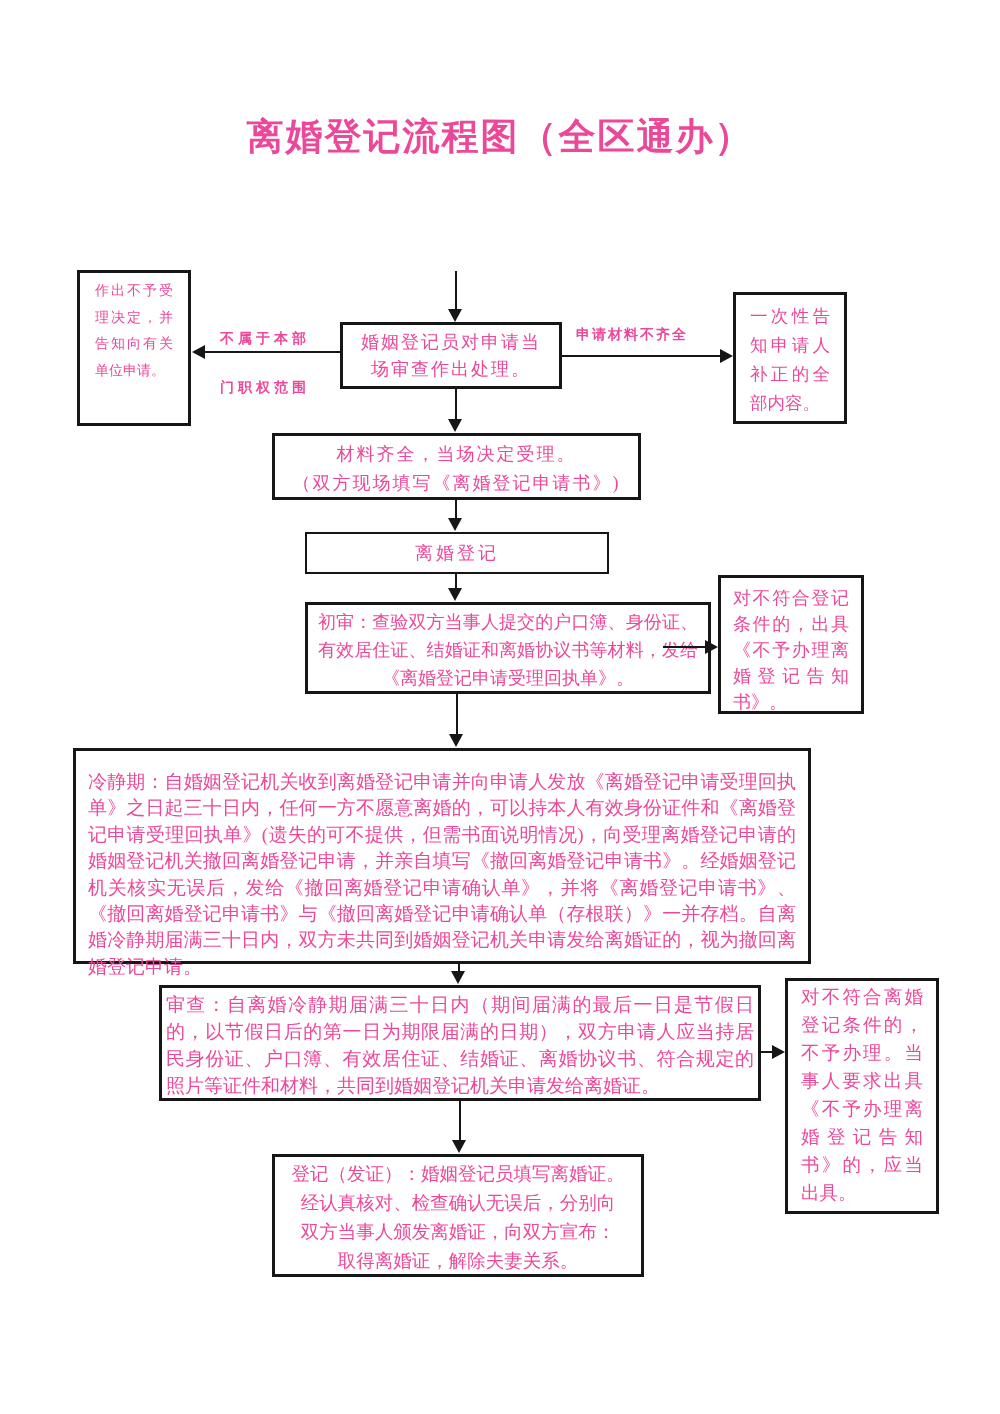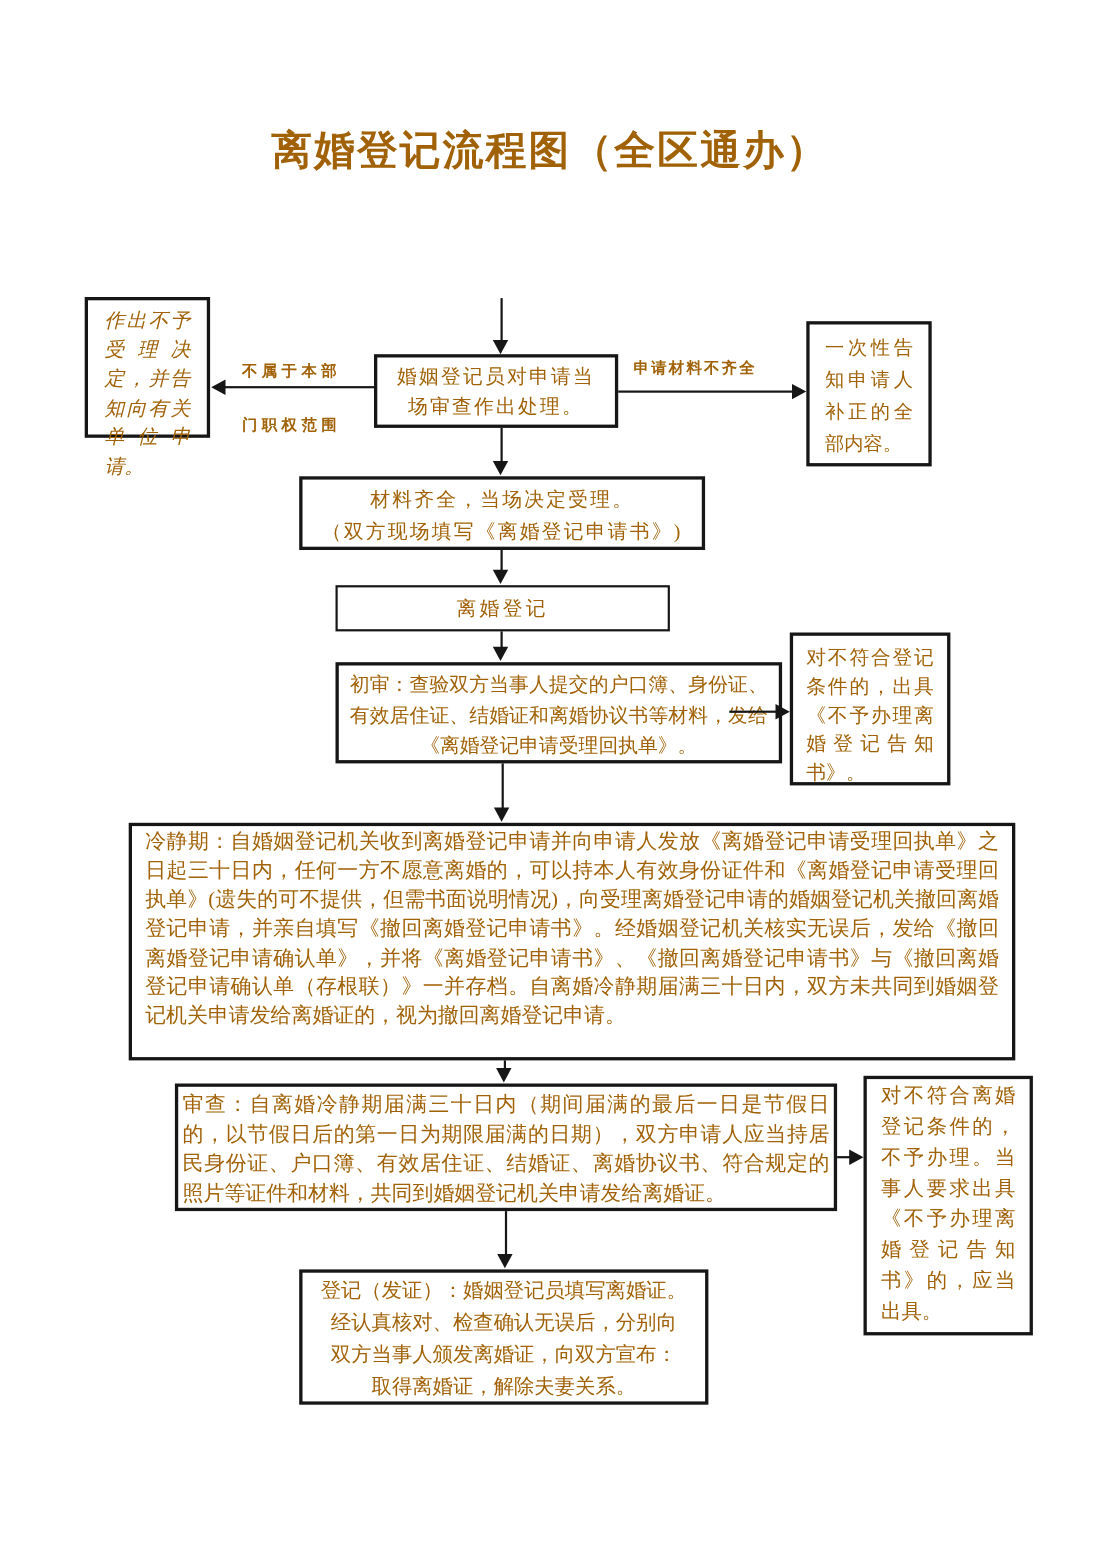--- a/index.html
+++ b/index.html
@@ -2,46 +2,46 @@
 <html><head>
 <meta charset="utf-8">
 <style>
   html,body{margin:0;padding:0;background:#e8e8e8;}
   .page{
     position:relative;
     width:1000px;height:1414px;
     margin:0 auto;
     background:#ffffff;
     font-family:"Liberation Serif","DejaVu Serif",serif;
-    color:#a16207;
+    color:#ec4899;
     overflow:hidden;
   }
   .title{
     position:absolute; left:0; top:112px; width:100%;
     text-align:center; font-size:37px; font-weight:700; letter-spacing:2px;
     margin:0;
   }
   .node{
     position:absolute; box-sizing:border-box;
     border:3px solid #161616; background:#fff;
   }
   .flexcenter{display:flex;align-items:center;justify-content:center;text-align:center;}
   .preline{white-space:pre-line;}
   .justify{text-align:justify;text-justify:inter-character;}
   .lastcenter{text-align-last:center;margin-left:48px;}
 
   #n-apply{left:296px;top:210px;width:317px;height:61px;font-size:17px;letter-spacing:5px;}
   #n-review{left:340px;top:322px;width:222px;height:67px;font-size:18px;letter-spacing:2px;line-height:27px;}
-  #n-reject{left:77px;top:270px;width:114px;height:128px;font-size:18px;line-height:26.5px;padding:5px 15px;font-style:italic;}
+  #n-reject{left:77px;top:270px;width:114px;height:156px;font-size:14px;line-height:26.5px;padding:5px 15px;}
   #n-notify{left:733px;top:292px;width:114px;height:132px;font-size:17.5px;line-height:29px;padding:7px 14px;}
   #n-accept{left:272px;top:433px;width:369px;height:67px;font-size:18px;line-height:29px;letter-spacing:2px;padding-top:4px;text-align:center;}
   #n-register{left:305px;top:532px;width:304px;height:42px;font-size:18px;letter-spacing:3px;border-width:2px;}
   #n-first-review{left:257px;top:602px;width:406px;height:92px;font-size:18px;line-height:28px;padding:3px 10px;}
   #n-fail{left:718px;top:575px;width:146px;height:139px;font-size:18px;line-height:26px;padding:7px 12px;}
-  #n-cool{left:73px;top:748px;width:806px;height:216px;font-size:19px;line-height:26.4px;padding:2px 12px;margin-left:44px;}
+  #n-cool{left:73px;top:748px;width:738px;height:216px;font-size:19px;line-height:26.4px;padding:18px 12px;}
   #n-examine{left:159px;top:985px;width:602px;height:116px;font-size:19px;line-height:27px;padding:3px 4px;}
   #n-refuse{left:785px;top:978px;width:154px;height:236px;font-size:18.5px;line-height:28px;padding:2px 13px;}
   #n-issue{left:272px;top:1154px;width:372px;height:123px;font-size:18.5px;line-height:29px;padding-top:3px;text-align:center;}
 
   .label{position:absolute;font-size:14px;font-weight:bold;}
   #l-left{left:220px;top:314px;width:130px;line-height:49px;letter-spacing:4px;white-space:pre-line;}
   #l-right{left:576px;top:326px;letter-spacing:2px;}
 
   .vline{position:absolute;width:2px;background:#161616;}
   .hline{position:absolute;height:2px;background:#161616;}

